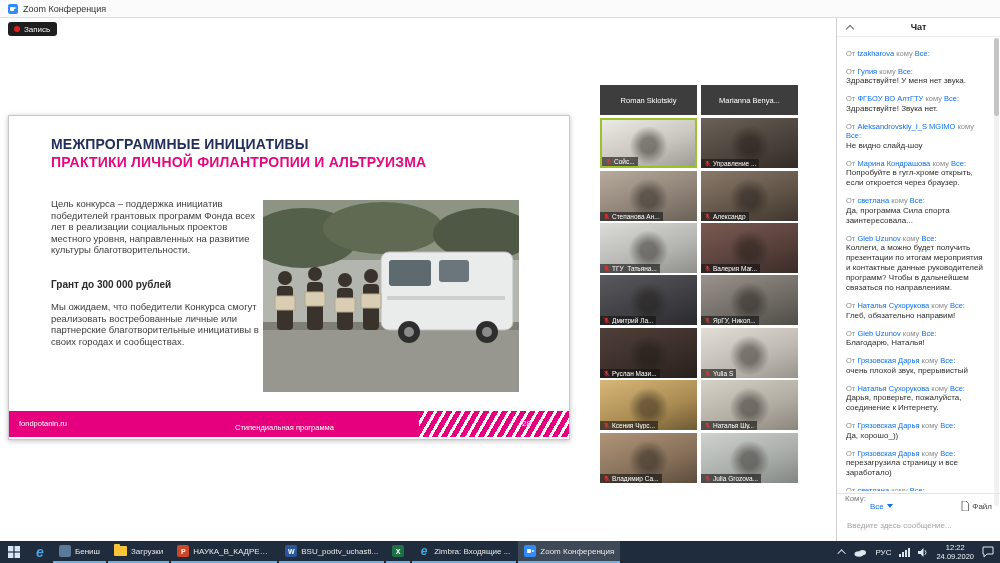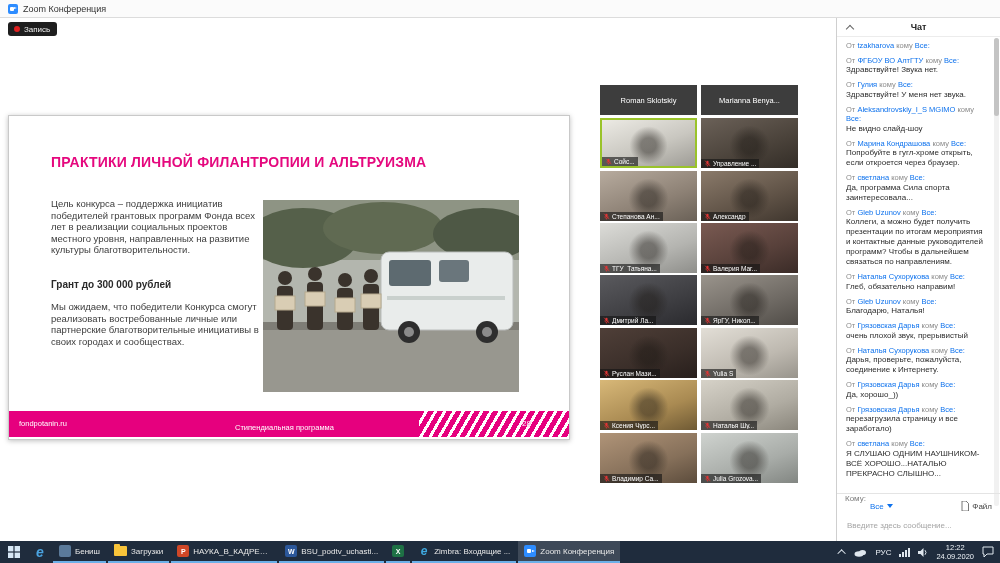--- a/index.html
+++ b/index.html
@@ -61,21 +61,21 @@
   .t13{background:linear-gradient(160deg,#b09478 0%,#86705a 60%,#5c4c3c 100%);}
   .t14{background:linear-gradient(160deg,#cfd3cf 0%,#a8aca8 60%,#828682 100%);}
   
   .chat{position:absolute;left:836px;top:18px;width:164px;height:523px;background:#ffffff;
     border-left:1px solid #cfcfcf;box-sizing:border-box;}
   .chat-header{position:relative;height:18px;border-bottom:1px solid #ececec;}
   .chat-title{position:absolute;left:0;right:0;top:4px;text-align:center;font-size:9px;font-weight:bold;color:#232323;}
   .chev{position:absolute;left:10px;top:8px;width:5px;height:5px;border-left:1.5px solid #666;border-top:1.5px solid #666;
     transform:rotate(45deg);cursor:pointer;}
   .chat-messages{position:absolute;left:0;top:18px;width:150px;height:455px;overflow:hidden;padding:5px 4px 0 9px;box-sizing:border-box;}
-  .msg{margin-bottom:5px;}
+  .msg{margin-bottom:5px;margin-top:8px;}
   .msg-head{font-size:7.5px;line-height:9.5px;}
   .m-gray{color:#8a8a8a;}
   .m-blue{color:#0e72ed;}
   .msg-text{font-size:8px;line-height:10px;color:#2c2c2c;}
   .chat-scroll{position:absolute;right:1px;top:20px;width:5px;height:468px;background:#f1f1f1;border-radius:3px;}
   .chat-thumb{position:absolute;left:0;top:0;width:5px;height:78px;background:#c4c4c4;border-radius:3px;cursor:pointer;}
   .chat-footer{position:absolute;left:0;bottom:0;width:100%;height:48px;border-top:1px solid #e4e4e4;box-sizing:border-box;}
   .cf-row1{display:flex;height:24px;padding:0 8px;gap:4px;}
   .cf-to{font-size:8px;color:#7a7a7a;}
   .cf-recipient{font-size:8px;color:#0e72ed;display:flex;align-items:center;gap:3px;cursor:pointer;}
@@ -121,20 +121,21 @@
   <div class="zoom-app-icon"></div>
   <span class="titlebar-text">Zoom Конференция</span>
 </div>
 
 <div class="record-chip">
   <div class="record-dot"></div>
   <span>Запись</span>
 </div>
 
 <div class="slide">
+  <div class="slide-title1">МЕЖПРОГРАММНЫЕ ИНИЦИАТИВЫ</div>
   <div class="slide-title2">ПРАКТИКИ ЛИЧНОЙ ФИЛАНТРОПИИ И АЛЬТРУИЗМА</div>
   <div class="slide-para1">Цель конкурса – поддержка инициатив победителей грантовых программ Фонда всех лет в реализации социальных проектов местного уровня, направленных на развитие культуры благотворительности.</div>
   <div class="slide-grant">Грант до 300 000 рублей</div>
   <div class="slide-para2">Мы ожидаем, что победители Конкурса смогут реализовать востребованные личные или партнерские благотворительные инициативы в своих городах и сообществах.</div>
 
   <svg class="slide-photo" viewBox="0 0 256 192">
     <rect x="0" y="0" width="256" height="192" fill="#b3b6ae"></rect>
     <rect x="0" y="0" width="256" height="60" fill="#8e9484"></rect>
     <ellipse cx="40" cy="38" rx="55" ry="30" fill="#55604a"></ellipse>
     <ellipse cx="120" cy="28" rx="60" ry="26" fill="#606a52"></ellipse>
@@ -343,26 +344,26 @@
   <div class="chat-header">
     <div class="chev"></div>
     <div class="chat-title">Чат</div>
   </div>
 
   <div class="chat-messages">
     <div class="msg">
       <div class="msg-head"><span class="m-gray">От</span> <span class="m-blue">tzakharova</span> <span class="m-gray">кому</span> <span class="m-blue">Все:</span></div>
     </div>
     <div class="msg">
+      <div class="msg-head"><span class="m-gray">От</span> <span class="m-blue">Гулия</span> <span class="m-gray">кому</span> <span class="m-blue">Все:</span></div>
+      <div class="msg-text">Здравствуйте! У меня нет звука.</div>
+    </div>
+    <div class="msg">
       <div class="msg-head"><span class="m-gray">От</span> <span class="m-blue">ФГБОУ ВО АлтГТУ</span> <span class="m-gray">кому</span> <span class="m-blue">Все:</span></div>
       <div class="msg-text">Здравствуйте! Звука нет.</div>
-    </div>
-    <div class="msg">
-      <div class="msg-head"><span class="m-gray">От</span> <span class="m-blue">Гулия</span> <span class="m-gray">кому</span> <span class="m-blue">Все:</span></div>
-      <div class="msg-text">Здравствуйте! У меня нет звука.</div>
     </div>
     <div class="msg">
       <div class="msg-head"><span class="m-gray">От</span> <span class="m-blue">Aleksandrovskiy_I_S MGIMO</span> <span class="m-gray">кому</span> <span class="m-blue">Все:</span></div>
       <div class="msg-text">Не видно слайд-шоу</div>
     </div>
     <div class="msg">
       <div class="msg-head"><span class="m-gray">От</span> <span class="m-blue">Марина Кондрашова</span> <span class="m-gray">кому</span> <span class="m-blue">Все:</span></div>
       <div class="msg-text">Попробуйте в гугл-хроме открыть, если откроется через браузер.</div>
     </div>
     <div class="msg">

